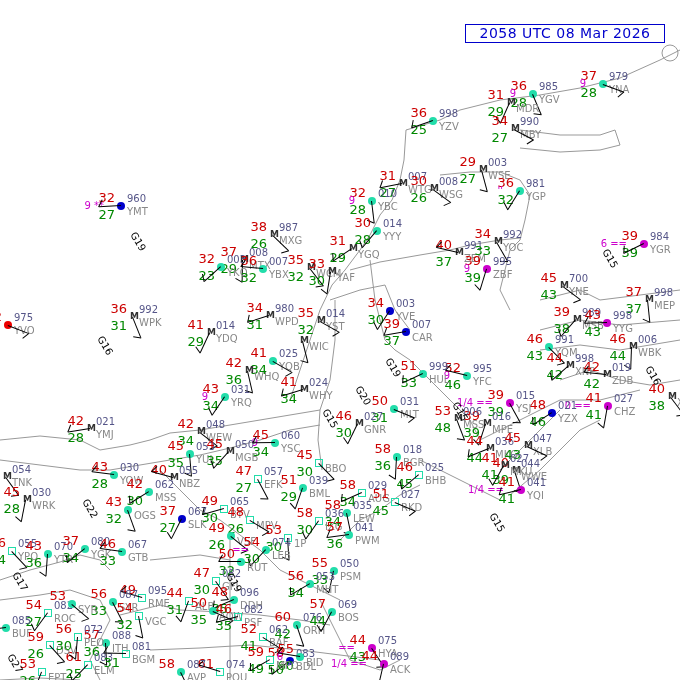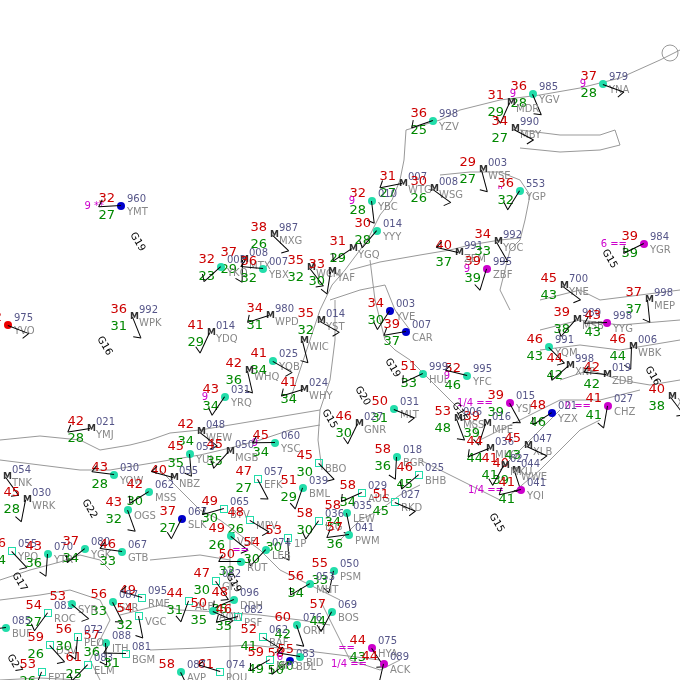--- a/index.html
+++ b/index.html
@@ -55,20 +55,21 @@
       <path d="M180 610 L220 612 L260 615 L300 620 L330 625"></path>
       <path d="M150 650 L200 648 L250 645 L300 650 L340 655 L380 660"></path>
       <path d="M320 600 L330 620 L340 640 L350 660 L380 670 L400 660"></path>
       <path d="M340 540 L360 520 L380 510 L400 495 L420 485"></path>
       <path d="M120 615 L140 610 L160 605 L180 610"></path>
       <path d="M0 680 L40 678 L80 680"></path>
       <circle cx="670" cy="53" r="8"></circle>
     </g>
   </svg>
 
+  <div class="title">2058 UTC 08 Mar 2026</div>
 
   <div id="stations">
       <div class="stn" style="left: 603px; top: 84px;">
         <span class="t">37</span>
         <span class="d">28</span>
         <span class="p">979</span>
         <span class="wx">9</span>
         <span class="id">YNA</span>
         <span class="dot" style="background: rgb(34, 221, 170);"></span>
         <span style="position: absolute; left: 0px; top: 0px; width: 22px; height: 1px; background: rgb(0, 0, 0); transform-origin: 0px 0px; transform: rotate(20deg);">
@@ -121,21 +122,21 @@
         <span class="p">003</span>
         <span class="id">WSE</span>
         <span style="position: absolute; left: -3px; top: -6px; font-size: 9px; color: rgb(51, 51, 51); font-weight: bold;">M</span>
         <span style="position: absolute; left: 0px; top: 0px; width: 22px; height: 1px; background: rgb(0, 0, 0); transform-origin: 0px 0px; transform: rotate(75deg);">
           <span style="position: absolute; right: 0px; top: 0px; width: 8px; height: 1px; background: rgb(0, 0, 0); transform-origin: 100% 0px; transform: rotate(-60deg);"></span>
         </span>
       </div>
       <div class="stn" style="left: 520px; top: 191px;">
         <span class="t">36</span>
         <span class="d">32</span>
-        <span class="p">553</span>
+        <span class="p">981</span>
         <span class="wx">''</span>
         <span class="id">YGP</span>
         <span class="dot" style="background: rgb(34, 221, 170);"></span>
         <span style="position: absolute; left: 0px; top: 0px; width: 22px; height: 1px; background: rgb(0, 0, 0); transform-origin: 0px 0px; transform: rotate(122deg);">
           <span style="position: absolute; right: 0px; top: 0px; width: 8px; height: 1px; background: rgb(0, 0, 0); transform-origin: 100% 0px; transform: rotate(-60deg);"></span>
         </span>
       </div>
       <div class="stn" style="left: 402px; top: 184px;">
         <span class="t">31</span>
         <span class="d">27</span>

